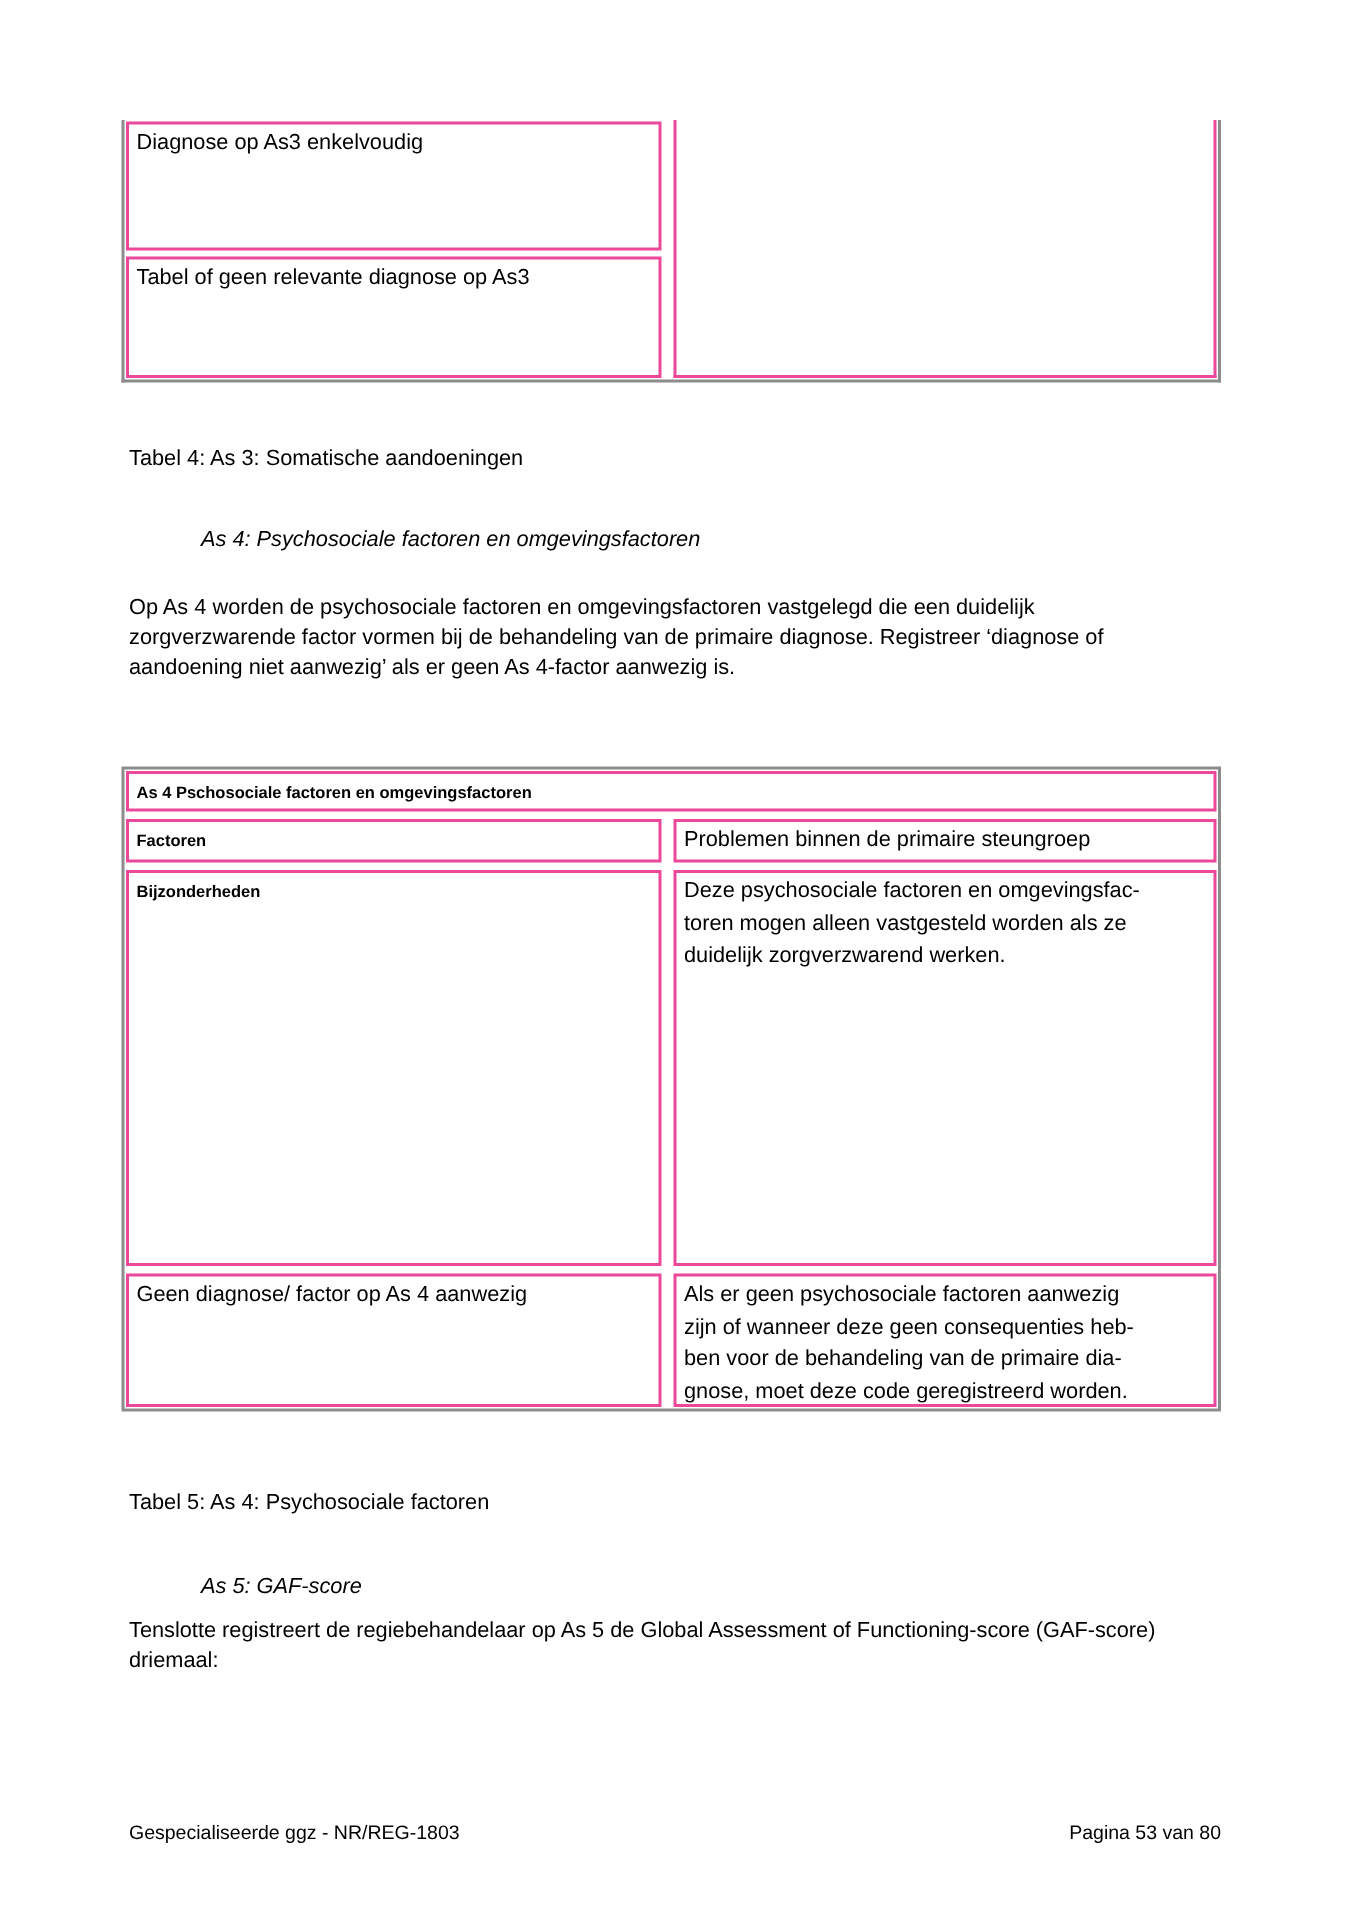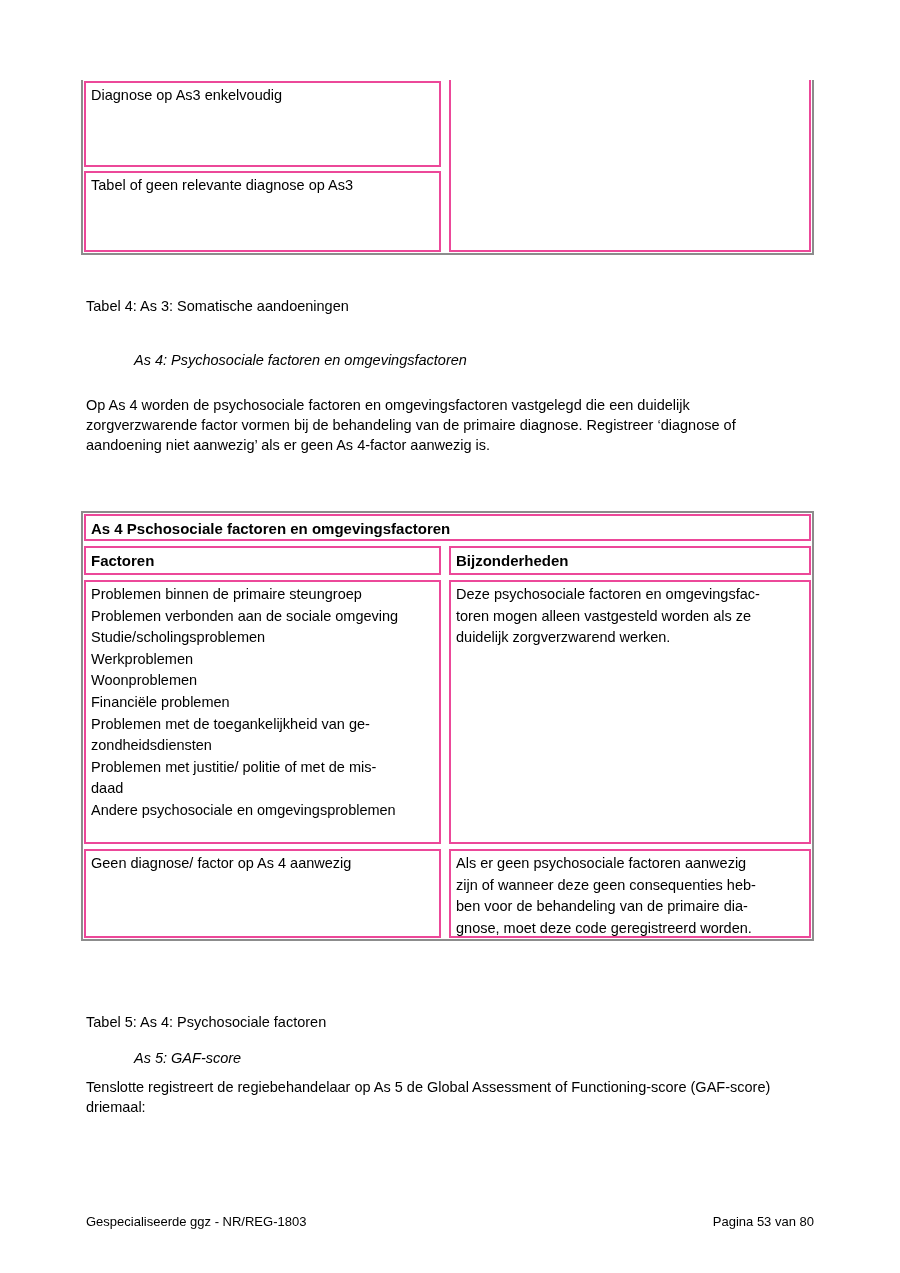--- a/index.html
+++ b/index.html
@@ -24,21 +24,21 @@
   }
   .cell {
     border: 2px solid #ec4899;
     box-sizing: border-box;
     padding: 2px 4px 1px 5px;
     font-size: 14.5px;
     line-height: 21.6px;
     white-space: pre-line;
     overflow: hidden;
   }
-  .cell.bold { font-weight: bold; font-size: 15px; line-height: 22px; }
+  .cell.bold { font-weight: bold; font-size: 11px; line-height: 22px; }
 
   
   #tbl-as3 {
     left: 81px; top: 80px;
     width: 733px; height: 175px;
     border-top: none;
     grid-template-columns: 357px 1fr;
     grid-template-rows: 86px auto;
     column-gap: 8px;
     row-gap: 4px;
@@ -67,21 +67,21 @@
     left: 86px;
     font-size: 14.5px;
     line-height: 19.8px;
     white-space: pre-line;
   }
   .italic { font-style: italic; margin-left: 48px; }
 
   #caption-tabel4 { top: 297px; }
   #heading-as4    { top: 351px; }
   #para-as4       { top: 384px; width: 760px; margin-top: 12px; }
-  #caption-tabel5 { top: 993px; margin-top: 20px; }
+  #caption-tabel5 { top: 993px; }
   #heading-as5    { top: 1049px; }
   #para-as5       { top: 1078px; width: 760px; }
 
   
   .footer {
     position: absolute;
     left: 86px; top: 1213px;
     width: 728px;
     display: flex;
     justify-content: space-between;
@@ -103,32 +103,32 @@
   <div class="textblock" id="caption-tabel4">Tabel 4: As 3: Somatische aandoeningen</div>
 
   <div class="textblock italic" id="heading-as4">As 4: Psychosociale factoren en omgevingsfactoren</div>
   <div class="textblock" id="para-as4">Op As 4 worden de psychosociale factoren en omgevingsfactoren vastgelegd die een duidelijk
 zorgverzwarende factor vormen bij de behandeling van de primaire diagnose. Registreer ‘diagnose of
 aandoening niet aanwezig’ als er geen As 4-factor aanwezig is.</div>
 
   <div class="doc-table" id="tbl-as4">
     <div class="cell bold span2">As 4 Pschosociale factoren en omgevingsfactoren</div>
     <div class="cell bold">Factoren</div>
-    <div class="cell bold">Bijzonderheden</div>
     <div class="cell">Problemen binnen de primaire steungroep
 Problemen verbonden aan de sociale omgeving
 Studie/scholingsproblemen
 Werkproblemen
 Woonproblemen
 Financiële problemen
 Problemen met de toegankelijkheid van ge-
 zondheidsdiensten
 Problemen met justitie/ politie of met de mis-
 daad
 Andere psychosociale en omgevingsproblemen</div>
+    <div class="cell bold">Bijzonderheden</div>
     <div class="cell">Deze psychosociale factoren en omgevingsfac-
 toren mogen alleen vastgesteld worden als ze
 duidelijk zorgverzwarend werken.</div>
     <div class="cell">Geen diagnose/ factor op As 4 aanwezig</div>
     <div class="cell">Als er geen psychosociale factoren aanwezig
 zijn of wanneer deze geen consequenties heb-
 ben voor de behandeling van de primaire dia-
 gnose, moet deze code geregistreerd worden.</div>
   </div>
 

